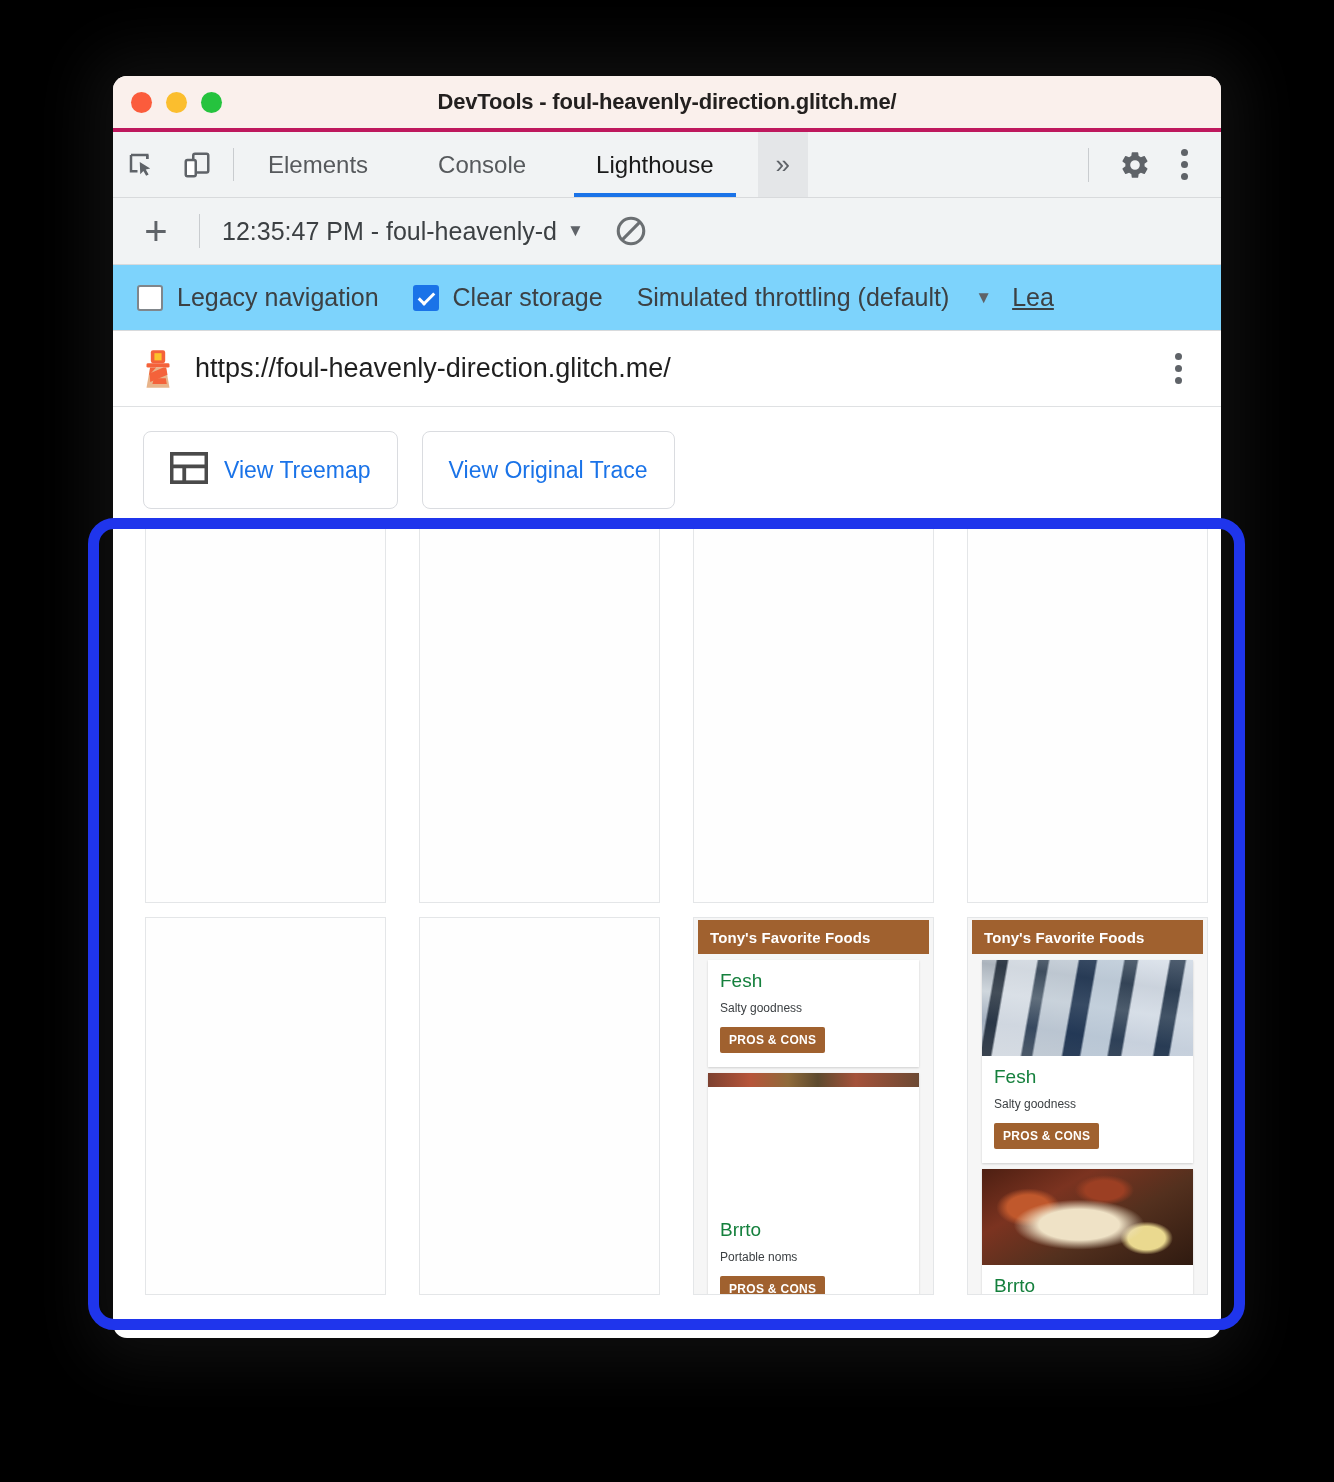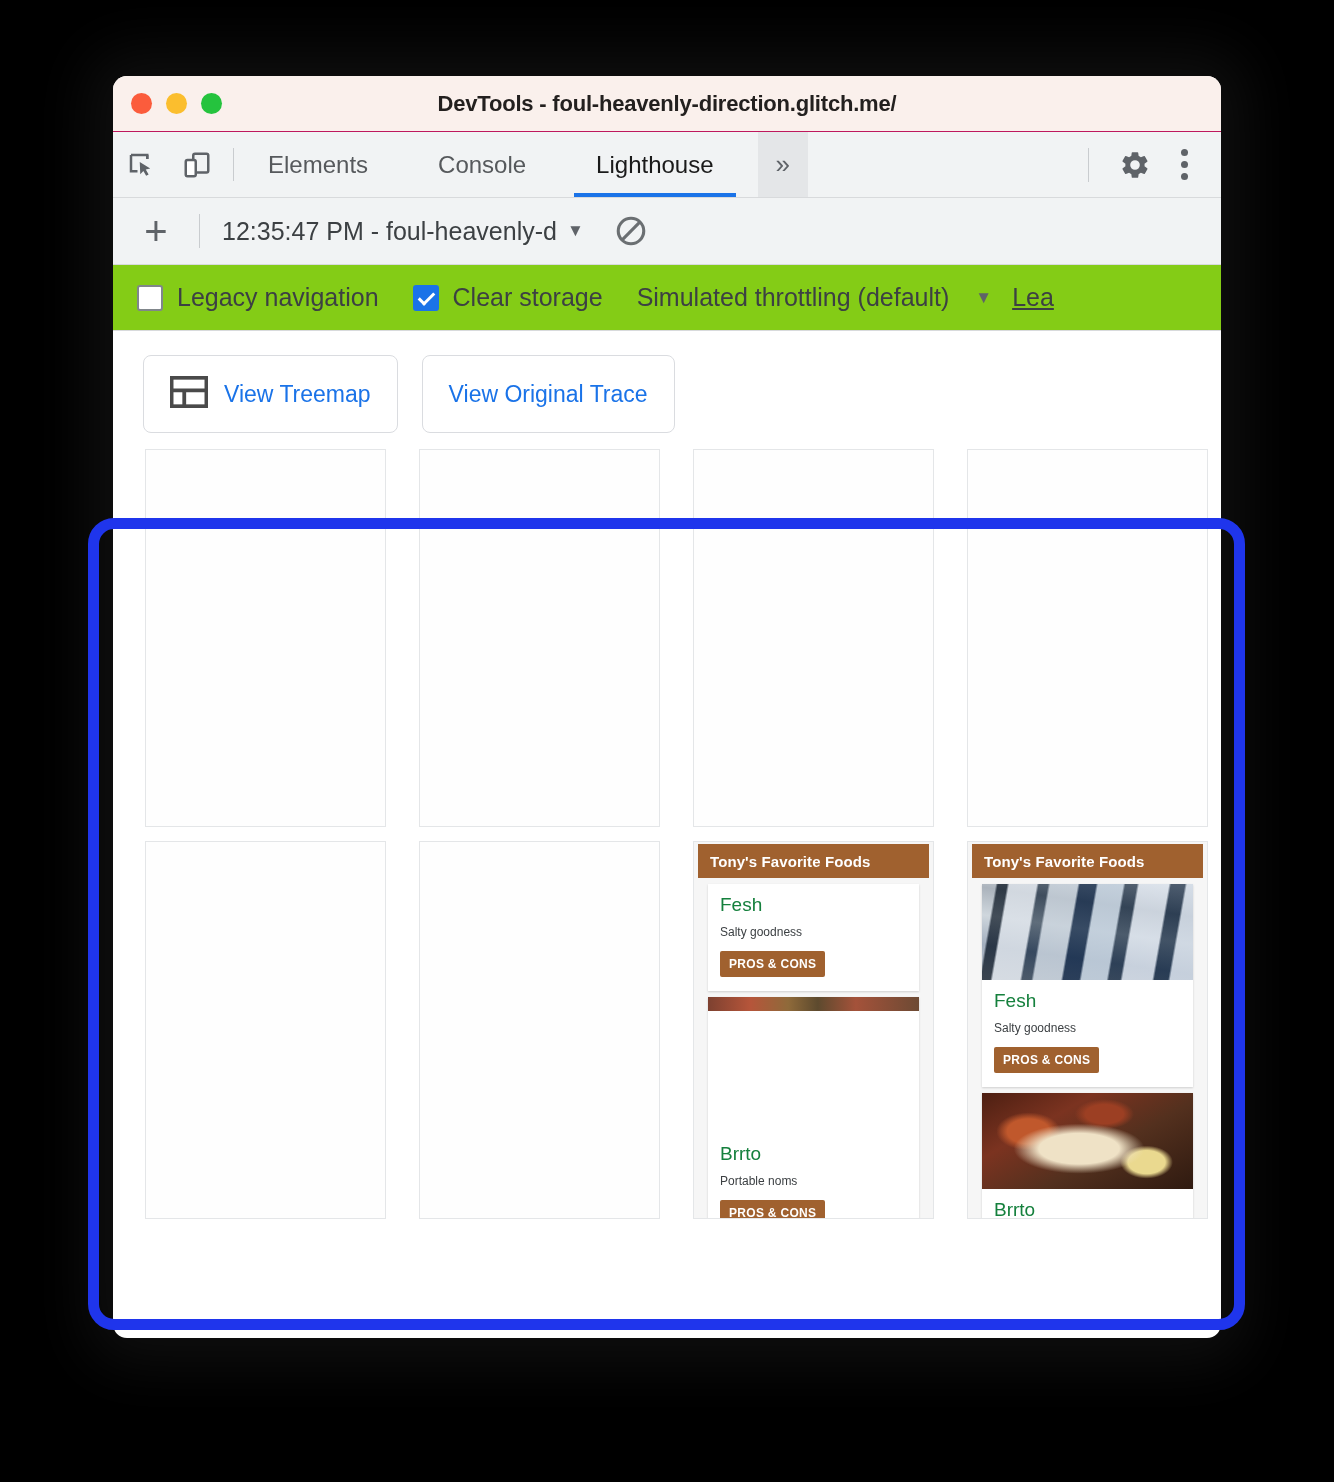--- a/index.html
+++ b/index.html
@@ -24,21 +24,21 @@
     border-radius: 14px;
     overflow: hidden;
     box-shadow: 0 0 60px 26px rgba(255,255,255,0.06);
   }
 
   
   .titlebar {
     position: relative;
     height: 56px;
     background: #faf0ec;
-    border-bottom: 1px solid #be185d;
+    border-bottom: 4px solid #be185d;
     display: flex; align-items: center;
   }
   .lights { display: flex; gap: 14px; margin-left: 18px; }
   .light { width: 21px; height: 21px; border-radius: 50%; }
   .light.red { background: #fb5c3c; }
   .light.yellow { background: #fbbe2e; }
   .light.green { background: #25c33e; }
   .title-text {
     position: absolute; left: 0; right: 0;
     text-align: center;
@@ -94,21 +94,21 @@
     max-width: 430px; cursor: pointer;
   }
   .run-select .label {
     overflow: hidden; white-space: nowrap; max-width: 400px;
   }
   .caret { margin-left: 10px; color: #5f6368; font-size: 17px; }
   .ban { margin-left: 30px; width: 34px; height: 34px; cursor: pointer; }
 
   
   .optbar {
-    height: 66px; background: #84cc16;
+    height: 66px; background: #7dd3fc;
     border-bottom: 1px solid #d8dadc;
     display: flex; align-items: center; padding-left: 24px;
     font-size: 25px; color: #3c4043; white-space: nowrap; overflow: hidden;
   }
   .chk {
     width: 26px; height: 26px; border: 2px solid #80868b; border-radius: 3px;
     background: #fff; margin-right: 14px; flex: none; cursor: pointer;
   }
   .chk.on { background: #1a73e8; border-color: #1a73e8; position: relative; }
   .chk.on::after {
@@ -267,20 +267,39 @@
         <span class="chk on"></span>
         <span>Clear storage</span>
       </div>
       <div class="throttle">
         <span>Simulated throttling (default)</span>
         <span class="caret">▼</span>
       </div>
       <span class="lea">Lea</span>
     </div>
 
+    <div class="urlrow">
+      <span class="lh-icon">
+        <svg width="46" height="46" viewBox="0 0 32 32">
+          <rect x="11" y="3" width="10" height="9" rx="1.5" fill="#f4623a"></rect>
+          <rect x="13.5" y="5" width="5" height="5" fill="#fcc22c"></rect>
+          <rect x="8" y="12" width="16" height="3" rx="1" fill="#f4623a"></rect>
+          <path d="M10.5 15h11l2.5 14H8z" fill="#e8b48a"></path>
+          <path d="M10.5 15h4.2l-4.9 5.4zM13.2 22.5h8.2l.7 4h-10z" fill="#f4623a"></path>
+          <path d="M16.8 15h4.7l1.2 6.6-8.9 2z" fill="#f4623a" opacity="0"></path>
+          <path d="M10.1 19.2l9.6-4.2h2l.9 5-12 5z" fill="#f4623a"></path>
+        </svg>
+      </span>
+      <span class="url-text">https://foul-heavenly-direction.glitch.me/</span>
+      <span class="kebab">
+        <i></i>
+          <i></i>
+          <i></i>
+      </span>
+    </div>
 
     <div class="btnrow">
       <div class="tmbtn">
         <span>
           <svg width="38" height="32" viewBox="0 0 24 20">
             <rect x="1" y="1" width="22" height="18" fill="none" stroke="#4a4a4a" stroke-width="2.4"></rect>
             <line x1="1" y1="9" x2="23" y2="9" stroke="#4a4a4a" stroke-width="2.4"></line>
             <line x1="9" y1="9" x2="9" y2="19" stroke="#4a4a4a" stroke-width="2.4"></line>
           </svg>
         </span>

